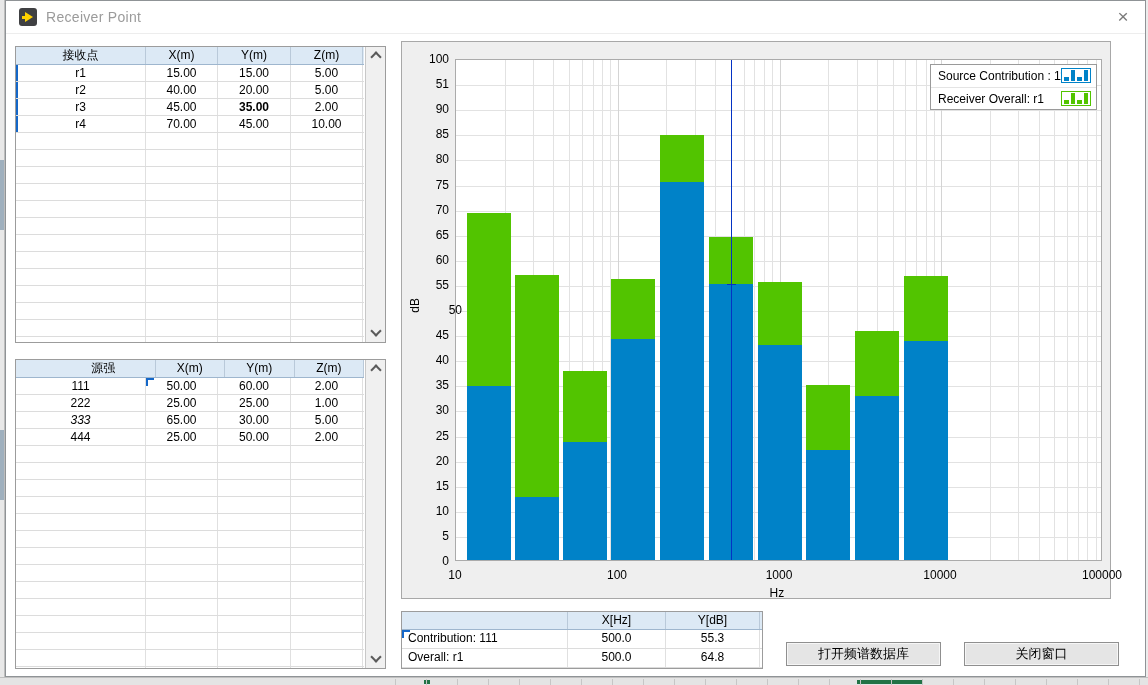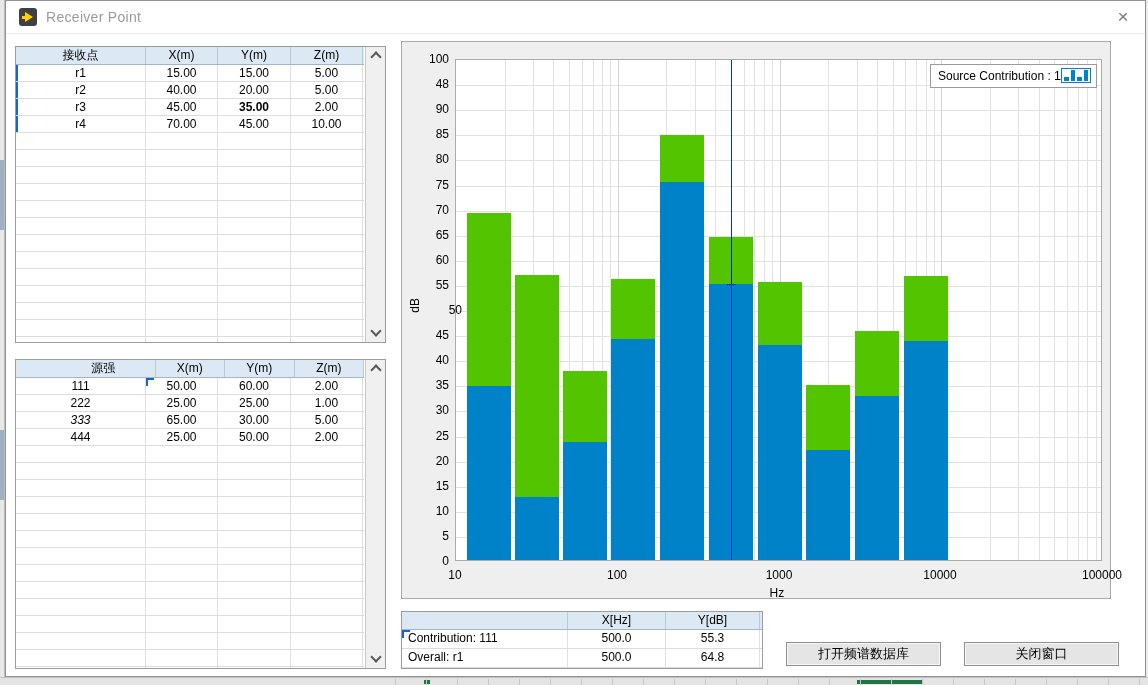--- a/index.html
+++ b/index.html
@@ -448,41 +448,50 @@
         <div class="tick ytick abs" style="left: 7px; top: 286.1px;">45</div>
         <div class="tick ytick abs" style="left: 20px; top: 261px;">50</div>
         <div class="tick ytick abs" style="left: 7px; top: 235.9px;">55</div>
         <div class="tick ytick abs" style="left: 7px; top: 210.8px;">60</div>
         <div class="tick ytick abs" style="left: 7px; top: 185.7px;">65</div>
         <div class="tick ytick abs" style="left: 7px; top: 160.6px;">70</div>
         <div class="tick ytick abs" style="left: 7px; top: 135.5px;">75</div>
         <div class="tick ytick abs" style="left: 7px; top: 110.4px;">80</div>
         <div class="tick ytick abs" style="left: 7px; top: 85.3px;">85</div>
         <div class="tick ytick abs" style="left: 7px; top: 60.2px;">90</div>
-        <div class="tick ytick abs" style="left: 7px; top: 35.1px;">48</div>
+        <div class="tick ytick abs" style="left: 7px; top: 35.1px;">51</div>
         <div class="tick ytick abs" style="left: 7px; top: 10px;">100</div>
       </div>
     <div id="xticks">
         <div class="tick xtick abs" style="left: 53px; top: 526px;">10</div>
         <div class="tick xtick abs" style="left: 215px; top: 526px;">100</div>
         <div class="tick xtick abs" style="left: 377px; top: 526px;">1000</div>
         <div class="tick xtick abs" style="left: 538px; top: 526px;">10000</div>
         <div class="tick xtick abs" style="left: 700px; top: 526px;">100000</div>
       </div>
     <div id="xlabel" class="abs" style="left: 367.5px; top: 544px;">Hz</div>
     <div id="legend" style="left: 528px; top: 22px; width: 167px;">
       <div class="legend-row">
         <span class="legend-label">Source Contribution : 111</span>
         <span class="legend-glyph" id="glyph-0" style="border: 1px solid rgb(0, 130, 200);">
             <i style="height: 4px; background: rgb(0, 130, 200);"></i>
             <i style="height: 11px; background: rgb(0, 130, 200);"></i>
             <i style="height: 4px; background: rgb(0, 130, 200);"></i>
             <i style="height: 11px; background: rgb(0, 130, 200);"></i>
           </span>
       </div>
+      <div class="legend-row">
+        <span class="legend-label">Receiver Overall: r1</span>
+        <span class="legend-glyph" id="glyph-1" style="border: 1px solid rgb(82, 196, 0);">
+            <i style="height: 4px; background: rgb(82, 196, 0);"></i>
+            <i style="height: 11px; background: rgb(82, 196, 0);"></i>
+            <i style="height: 4px; background: rgb(82, 196, 0);"></i>
+            <i style="height: 11px; background: rgb(82, 196, 0);"></i>
+          </span>
+      </div>
     </div>
   </div>
 
   <div id="cursor-table" class="abs">
       <div class="lv-hrow">
         <div class="lv-hcell" style="width: 166px;"></div>
         <div class="lv-hcell" style="width: 98px;">X[Hz]</div>
         <div class="lv-hcell" style="width: 94px;">Y[dB]</div>
       </div>
       <div class="lv-row">

